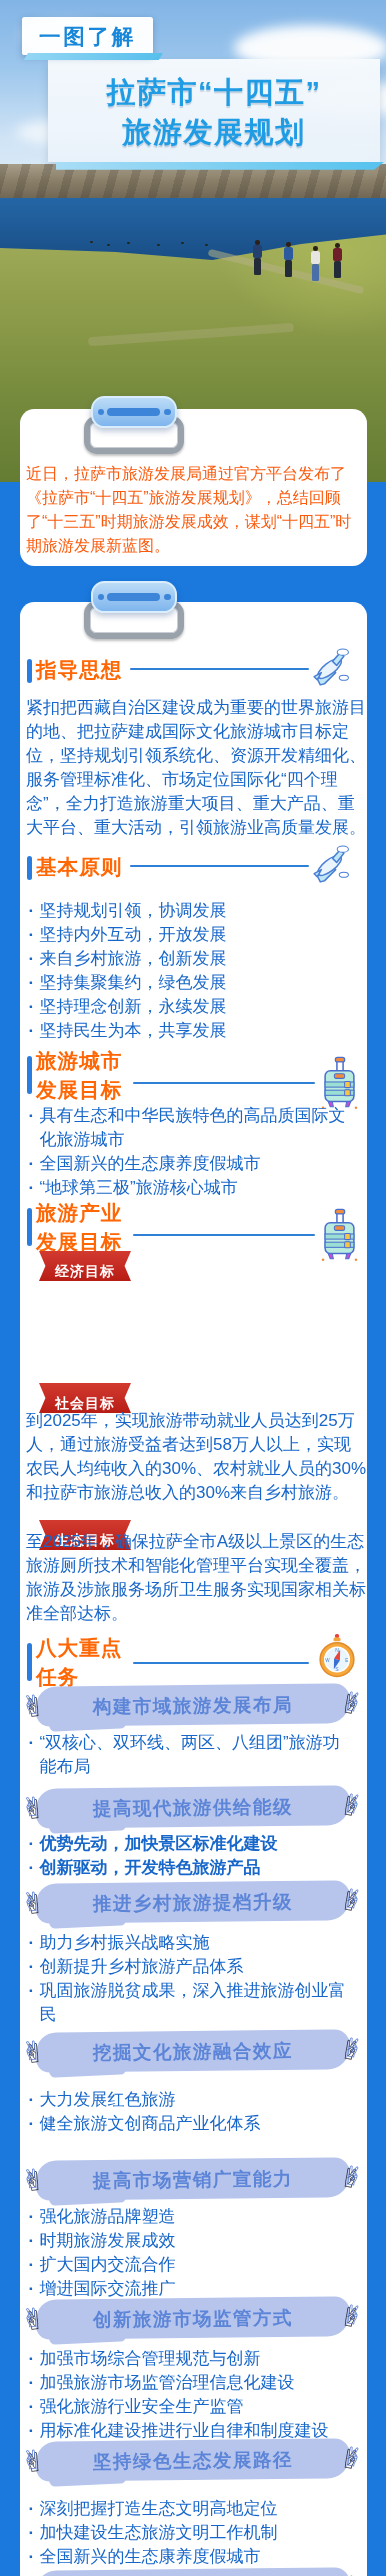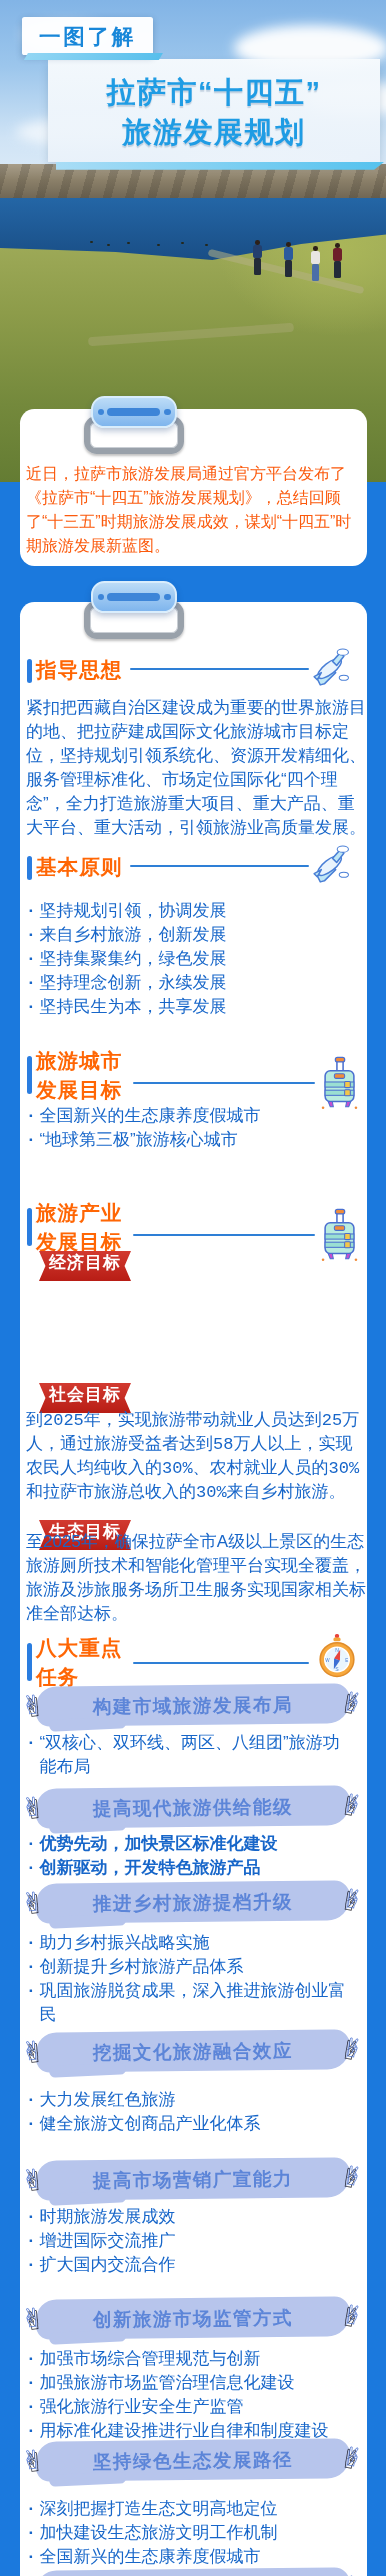--- a/index.html
+++ b/index.html
@@ -69,21 +69,21 @@
        box-shadow:0 3.1px 6.2px rgba(20,60,120,.3);}
   .clip .slot{position:absolute;left:13.4px;top:9.8px;width:53px;height:8.2px;background:#3d85d8;border-radius:4.1px;}
   .clip .dt{position:absolute;top:10.8px;width:6.2px;height:6.2px;border-radius:50%;background:#3d85d8;}
   .clip .dt.l{left:4.6px;} .clip .dt.r{right:4.6px;}
 
   
   #intro-text{position:absolute;left:26px;top:462px;width:340px;margin:0;z-index:4;
        font-size:16px;line-height:24px;color:#fb5a0d;}
   .para{position:absolute;left:26px;width:341px;margin:0;z-index:4;
        font-size:17px;line-height:24px;color:#1766c9;}
-  #p-guiding{top:696px;} #p-econ{top:1284px;} #p-social{top:1409px;font-family:Liberation Mono, monospace;} #p-eco{top:1530px;}
+  #p-guiding{top:696px;} #p-econ{top:1284px;} #p-social{top:1409px;} #p-eco{top:1530px;}
 
   .blist{position:absolute;left:26px;width:330px;margin:0;padding:0;list-style:none;z-index:4;
        font-size:17px;line-height:24px;color:#1766c9;}
   .blist li{position:relative;padding-left:13.4px;}
   .blist li::before{content:"·";position:absolute;left:2.6px;top:0;font-weight:bold;}
   #bl-principles{top:899px;} #bl-city{top:1104px;}
   #bl-t1{top:1731px;} #bl-t2{top:1832px;font-weight:bold;} #bl-t3{top:1931px;} #bl-t4{top:2088px;}
   #bl-t5{top:2205px;} #bl-t6{top:2347px;} #bl-t7{top:2497px;}
 
   
@@ -98,22 +98,22 @@
   #h-principles{top:852px;} #h-principles .bar{top:4.1px;height:24px;} #h-principles .rule{left:130px;top:13.4px;width:179px;} #h-principles .sicon{left:307px;top:-8.2px;}
   #h-city{top:1046px;}     #h-city .bar{top:10.3px;height:38px;}     #h-city .rule{left:133px;top:36px;width:182px;}     #h-city .sicon{left:321px;top:10.3px;}
   #h-industry{top:1198px;} #h-industry .bar{top:10.3px;height:38px;} #h-industry .rule{left:133px;top:36px;width:182px;} #h-industry .sicon{left:321px;top:10.3px;}
   #h-tasks{top:1633px;}    #h-tasks .bar{top:10.3px;height:38px;}    #h-tasks .rule{left:133px;top:29px;width:176px;}    #h-tasks .sicon{left:318px;top:0px;}
   #h-measures{top:2757px;}
 
   
   .ribbon{position:absolute;left:39px;width:92px;height:30px;z-index:4;
        background:linear-gradient(180deg,#d23a30 0%,#b81d15 100%);
        clip-path:polygon(0 0,100% 0,93% 50%,100% 100%,0 100%,7% 50%);
-       display:flex;align-items:flex-start;justify-content:center;
-       color:#fff;font-size:17px;font-weight:bold;letter-spacing:1px;}
+       display:flex;align-items:flex-end;justify-content:center;
+       color:#fff;font-size:14px;font-weight:bold;letter-spacing:1px;}
   #rb-econ{top:1251px;} #rb-social{top:1383px;} #rb-eco{top:1504px;margin-top:16px;}
 
   
   .tbanner{position:absolute;left:36px;width:314px;height:40px;z-index:4;
        background:#b7c5ec;border-radius:20.6px 15.5px 23px 13.4px;transform:rotate(-.6deg);
        display:flex;align-items:center;justify-content:center;
        font-size:18.5px;font-weight:bold;color:#5c85d8;letter-spacing:1.5px;}
   .tbanner::after{content:"";position:absolute;left:13.4px;bottom:-4.1px;width:77px;height:12.4px;
        background:#b7c5ec;border-radius:6.2px;transform:rotate(-2deg);z-index:-1;}
   .hand{position:absolute;z-index:5;font-size:26px;color:#5b7fd4;
@@ -239,20 +239,21 @@
           <polygon points="50,28 66,10 72,18 58,36" fill="#bfe7f6"></polygon>
           <polygon points="28,50 14,58 20,64" fill="#bfe7f6"></polygon>
         </g>
         <ellipse cx="70" cy="10" rx="11" ry="6" fill="#fff" stroke="#4a7fd6" stroke-width="2"></ellipse>
         <ellipse cx="72" cy="60" rx="9" ry="5" fill="#fff" stroke="#4a7fd6" stroke-width="2"></ellipse>
       </svg>
     </span>
   </div>
   <ul id="bl-principles" class="blist">
     <li>坚持规划引领，协调发展</li>
+    <li>坚持内外互动，开放发展</li>
     <li>来自乡村旅游，创新发展</li>
     <li>坚持集聚集约，绿色发展</li>
     <li>坚持理念创新，永续发展</li>
     <li>坚持民生为本，共享发展</li>
   </ul>
 
   <div id="h-city" class="shead">
     <span class="bar"></span>
     <h2 class="ln">旅游城市</h2>
     <h2 class="ln ln2">发展目标</h2>
@@ -269,20 +270,21 @@
         <rect x="8" y="66" width="56" height="10" fill="#9adfd2" stroke="#4a6fd0" stroke-width="2"></rect>
         <rect x="46" y="65" width="11" height="12" rx="2" fill="#f3c64a" stroke="#4a6fd0" stroke-width="2"></rect>
         <path d="M14 88 l4 10 h6 l-2-10z" fill="#c24fd1" stroke="#4a6fd0" stroke-width="2"></path>
         <path d="M58 88 l-4 10 h-6 l2-10z" fill="#c24fd1" stroke="#4a6fd0" stroke-width="2"></path>
         <circle cx="4" cy="100" r="2.5" fill="#f08c3a"></circle>
           <circle cx="68" cy="100" r="2.5" fill="#f08c3a"></circle>
       </svg>
     </span>
   </div>
   <ul id="bl-city" class="blist">
+    <li>具有生态和中华民族特色的高品质国际文化旅游城市</li>
     <li>全国新兴的生态康养度假城市</li>
     <li>“地球第三极”旅游核心城市</li>
   </ul>
 
   <div id="h-industry" class="shead">
     <span class="bar"></span>
     <h2 class="ln">旅游产业</h2>
     <h2 class="ln ln2">发展目标</h2>
     <span class="rule"></span>
     <span class="sicon">
@@ -380,23 +382,24 @@
     <li>大力发展红色旅游</li>
     <li>健全旅游文创商品产业化体系</li>
   </ul>
 
   <div id="tb5" class="tbanner">
       <span>提高市场营销广宣能力</span>
     </div>
   <span id="hd5l" class="hand l"></span>
   <span id="hd5r" class="hand r"></span>
   <ul id="bl-t5" class="blist">
+    <li>强化旅游品牌塑造</li>
     <li>时期旅游发展成效</li>
+    <li>扩大国内交流合作</li>
     <li>增进国际交流推广</li>
-    <li>扩大国内交流合作</li>
   </ul>
 
   <div id="tb6" class="tbanner">
       <span>创新旅游市场监管方式</span>
     </div>
   <span id="hd6l" class="hand l"></span>
   <span id="hd6r" class="hand r"></span>
   <ul id="bl-t6" class="blist">
     <li>加强市场综合管理规范与创新</li>
     <li>加强旅游市场监管治理信息化建设</li>

